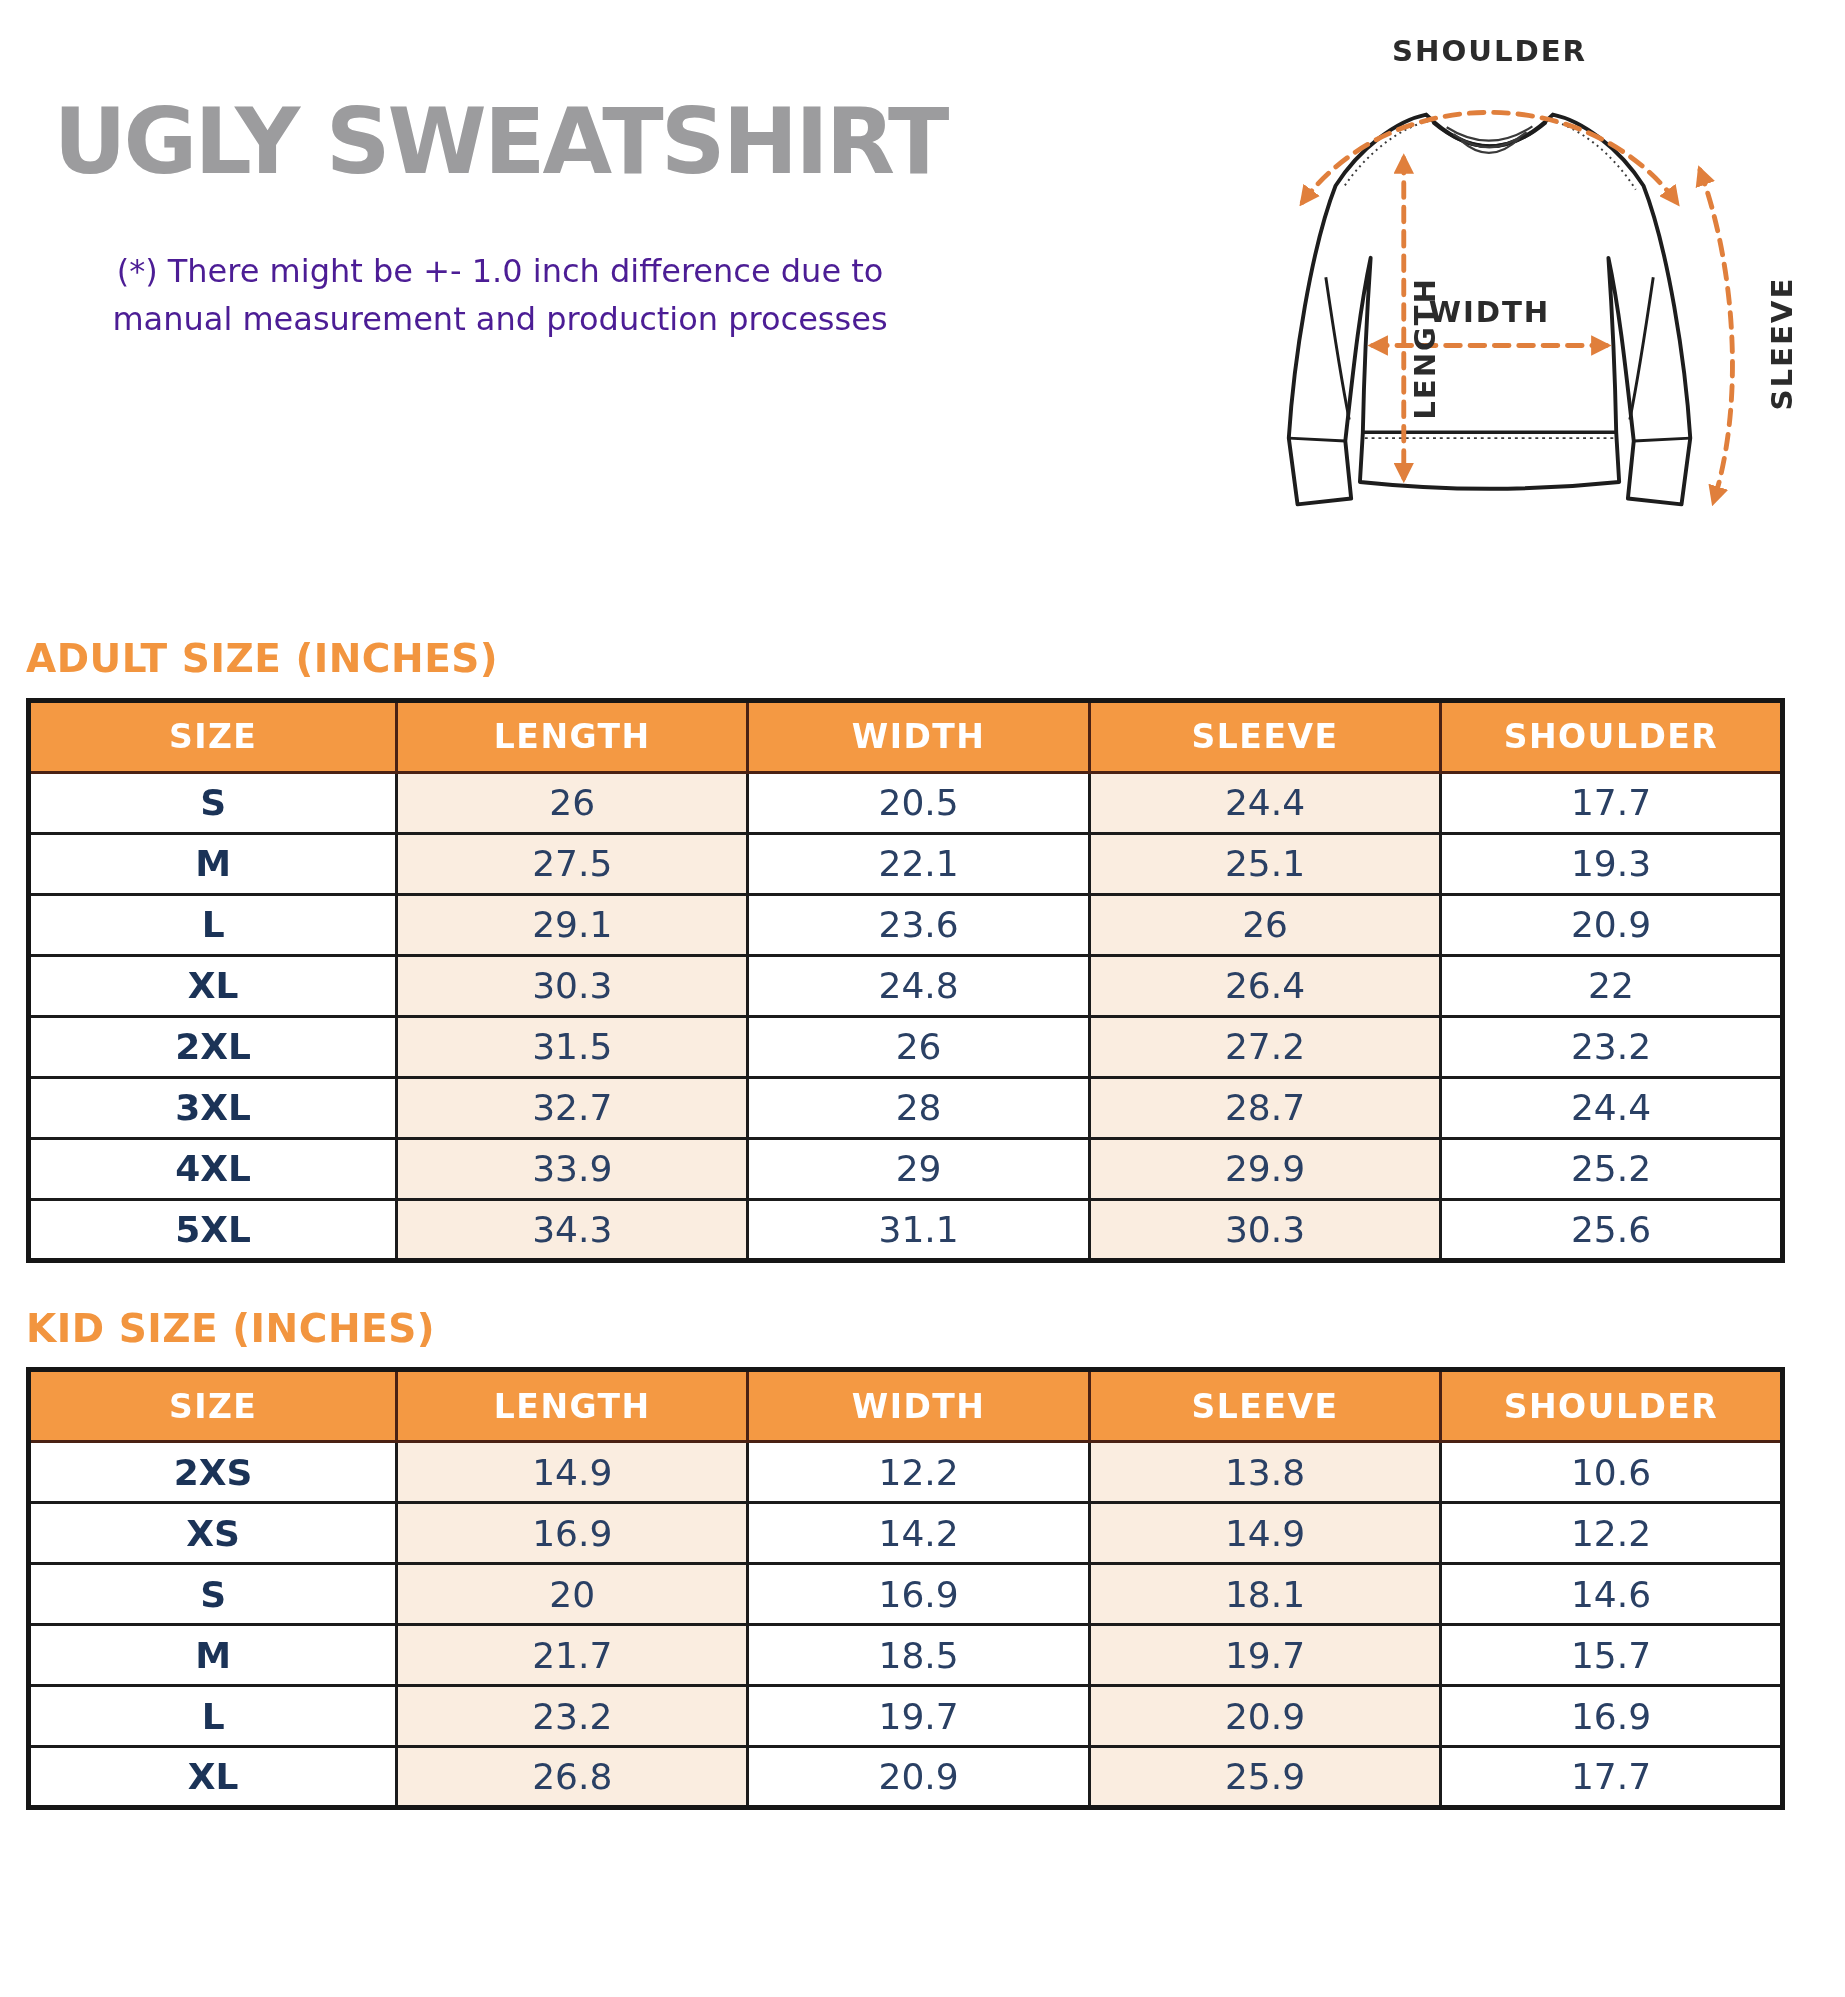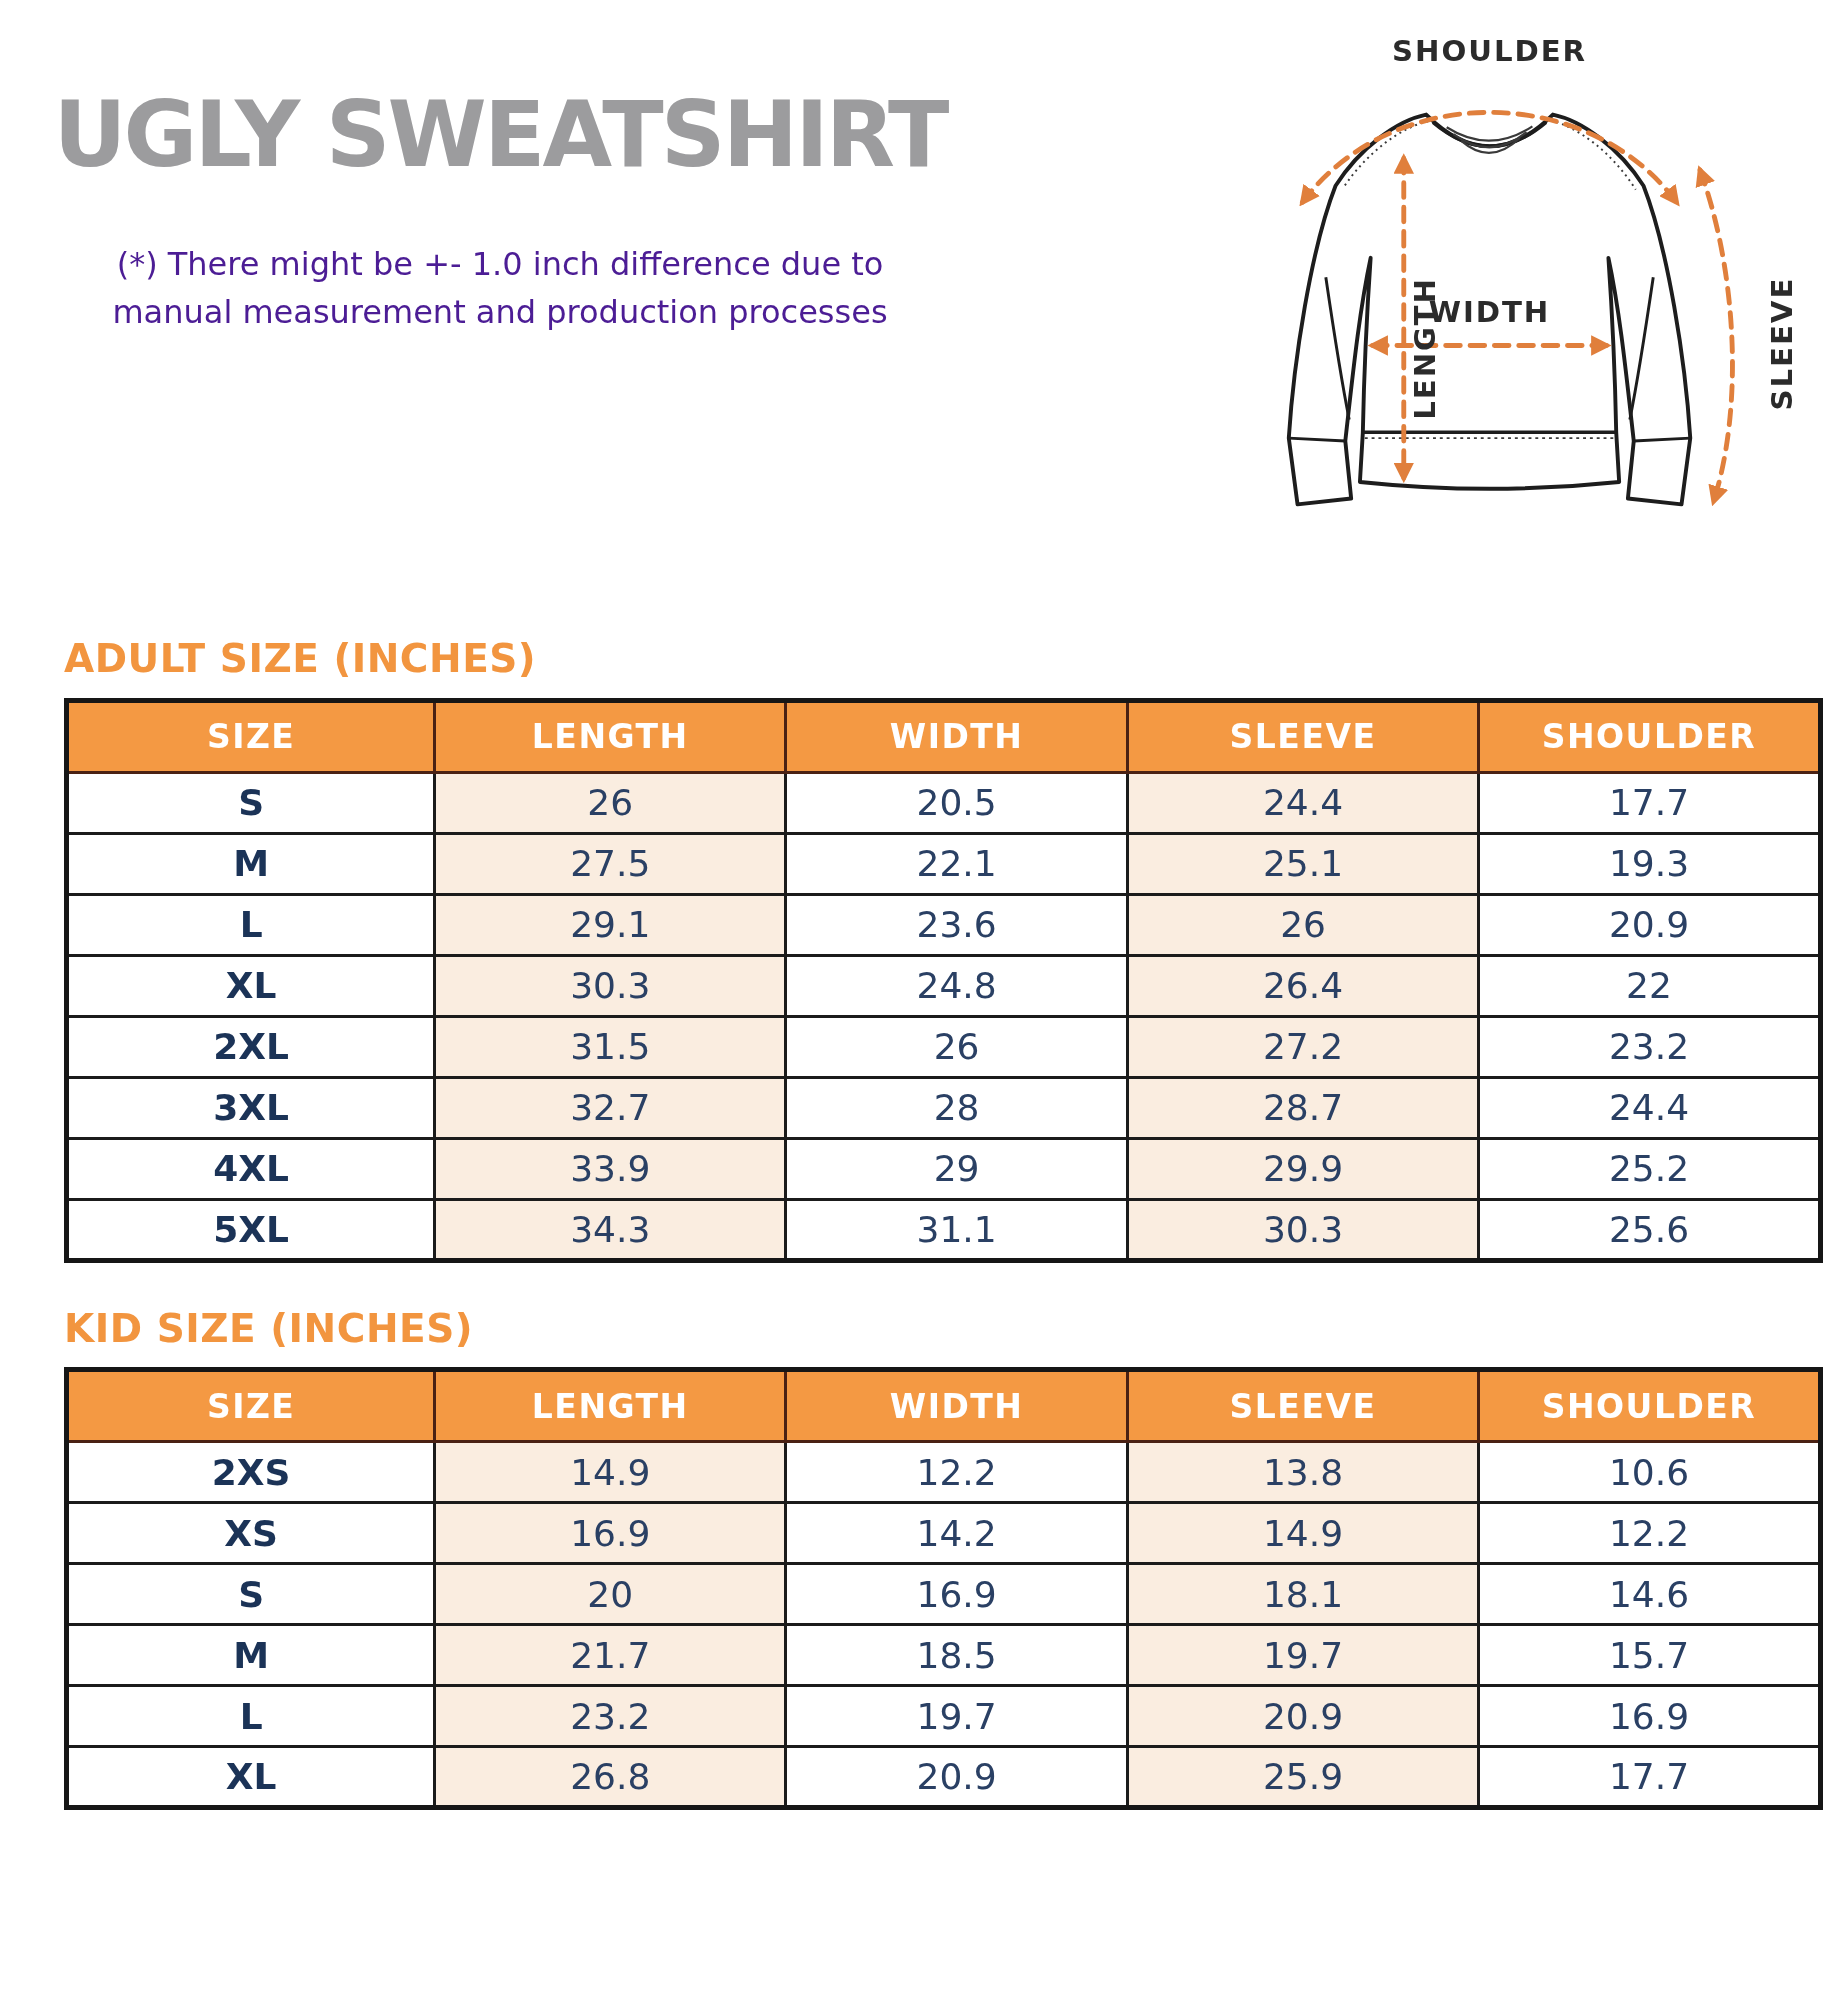--- a/index.html
+++ b/index.html
@@ -8,21 +8,21 @@
     position:relative;
     width:1845px; height:1997px;
     background:#ffffff;
     overflow:hidden;
     font-family:"DejaVu Sans", sans-serif;
   }
 
   
   .top { position:relative; width:100%; height:507px; }
   .intro {
-    position:absolute; left:37px; top:82px; width:926px;
+    position:absolute; left:37px; top:89px; width:926px;
     text-align:center;
   }
   .title {
     font-size:90px; line-height:1.17; font-weight:800;
     letter-spacing:-2.9px; color:#9c9c9e;
   }
   .title span { display:block; }
   .disclaimer {
     margin-top:53px;
     font-size:32px; line-height:1.5; color:#4c1d95;
@@ -31,21 +31,21 @@
   .disclaimer span { display:block; }
 
   .diagram { position:absolute; top:21.5px; right:13.7px; width:566px; height:497px; }
   .diagram svg { width:100%; height:100%; }
   .diagram text {
     font-family:"DejaVu Sans", sans-serif;
     font-weight:bold; font-size:30px; fill:#2b2b2b; letter-spacing:2px;
   }
 
   
-  .size-section { margin-left:64px; width:1759px; }
+  .size-section { margin-left:26px; width:1759px; }
   .section-adult { margin-top:129px; }
   .section-kid   { margin-top:43px; }
   .section-heading {
     font-size:39px; font-weight:bold; color:#f2953f;
     letter-spacing:0.5px; margin-bottom:16.6px;
   }
 
   table.size-table {
     width:1759px; table-layout:fixed; border-collapse:collapse;
     border:5.9px solid #161616;

